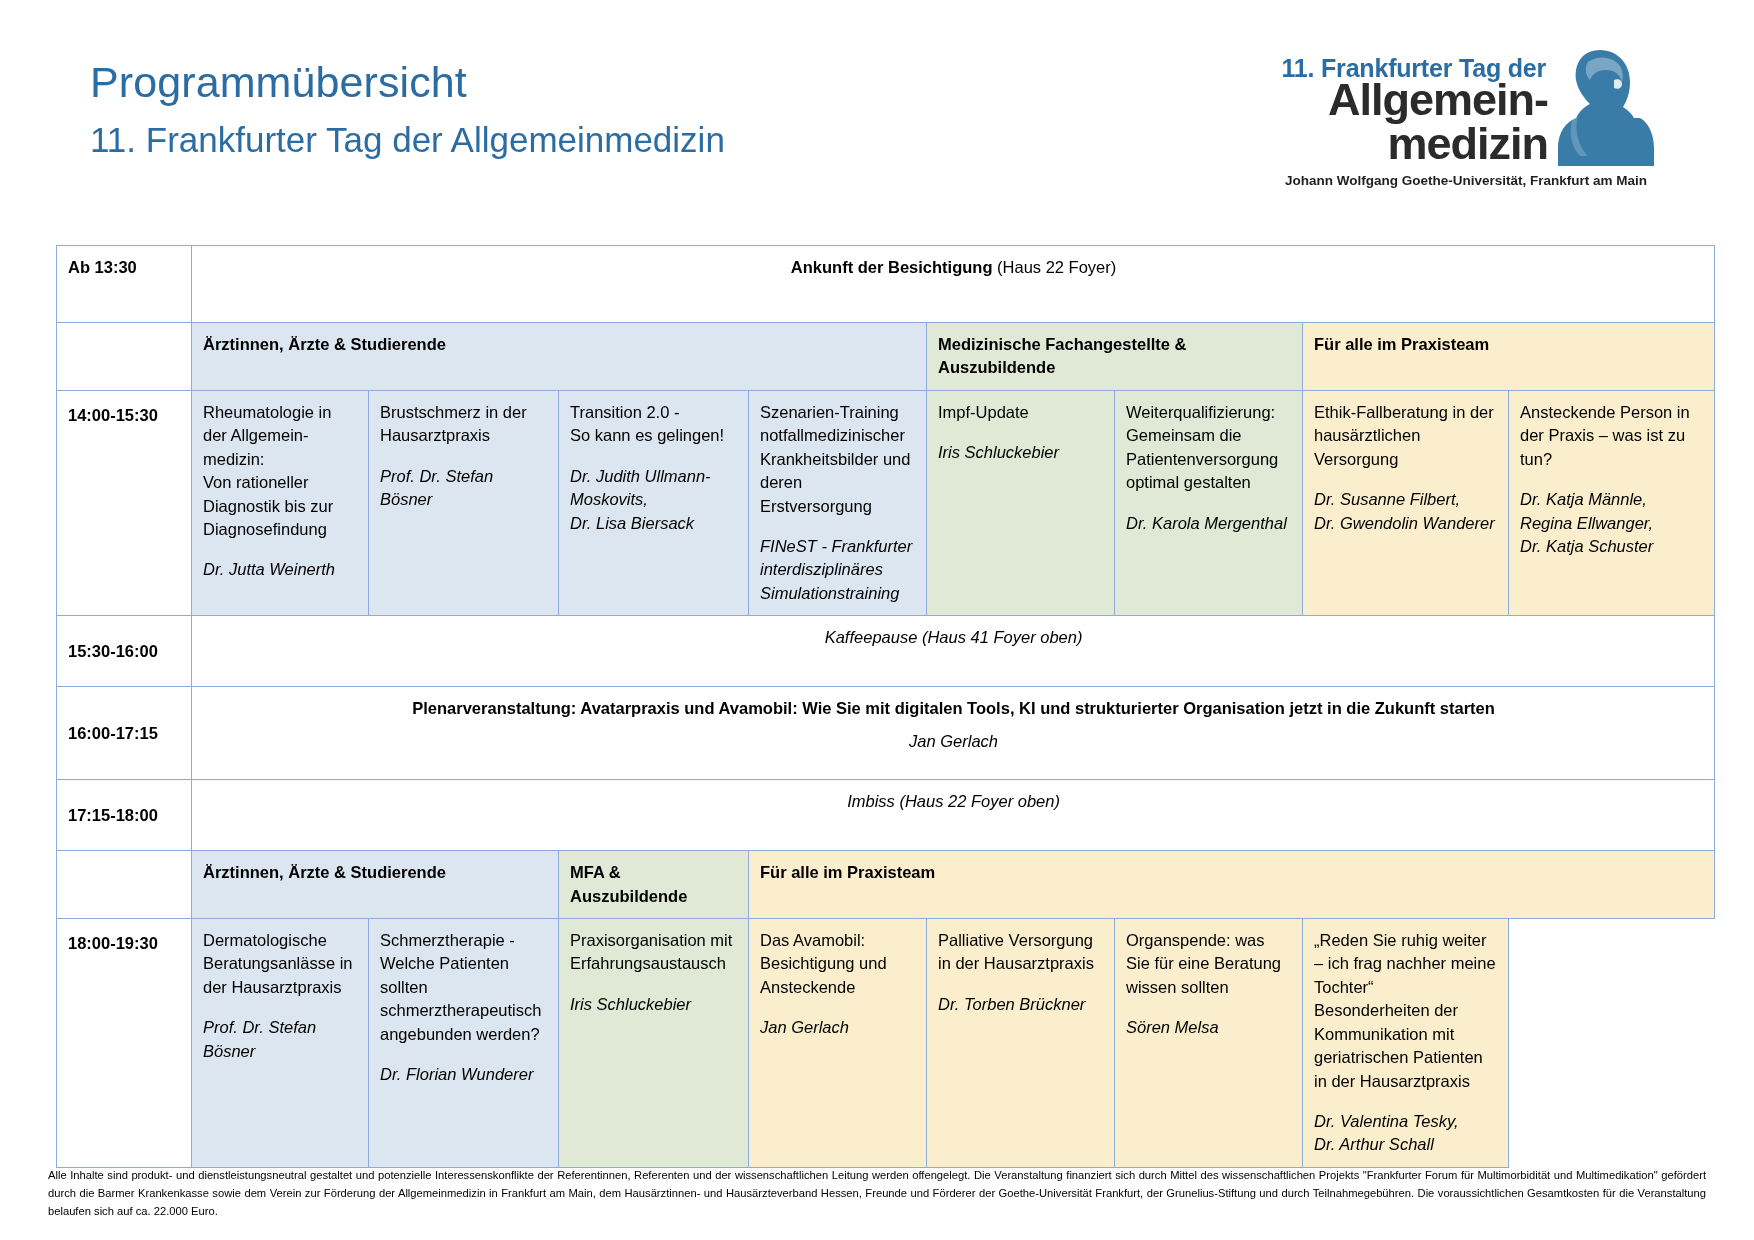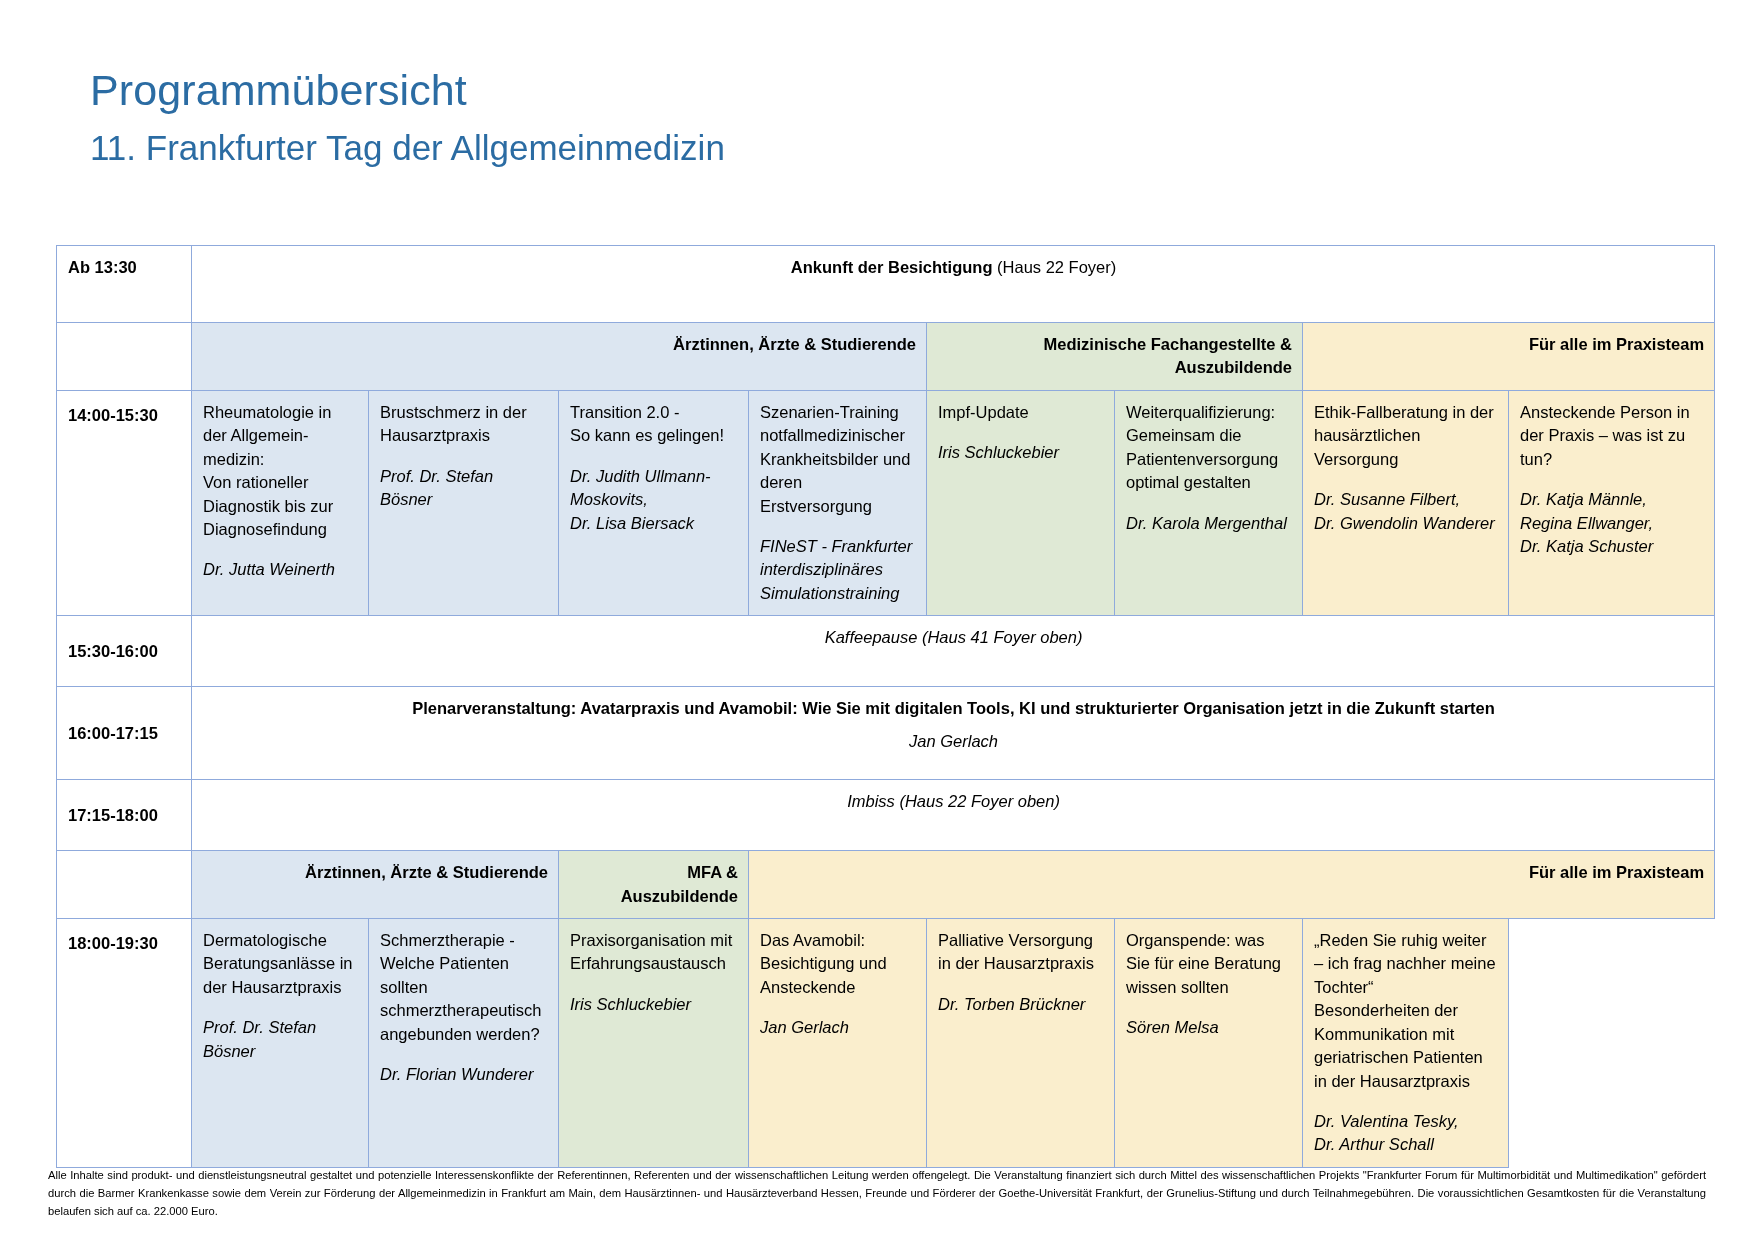--- a/index.html
+++ b/index.html
@@ -14,21 +14,20 @@
     color: #000000;
     overflow: hidden;
     position: relative;
   }
 
   
   .page-header {
     position: relative;
     height: 200px;
     padding: 10px;
-    margin-top: 8px;
   }
   .title-block {
     position: absolute;
     left: 90px;
     top: 58px;
   }
   .main-title {
     font-size: 43px;
     font-weight: 400;
     color: #2b6ca3;
@@ -144,21 +143,21 @@
   td.banner {
     text-align: center;
     vertical-align: middle;
     font-size: 16.5px;
   }
   td.banner .strong { font-weight: bold; }
   td.banner .ital { font-style: italic; }
 
   
   td.grouphead {
-    text-align: right;
+    text-align: left;
     vertical-align: middle;
     font-weight: bold;
     font-size: 16.5px;
     padding: 13px 6px;
   }
 
   
   .c-blue   { background: #dce6f1 !important; }
   .c-green  { background: #dfe9d5 !important; }
   .c-yellow { background: #faeecd !important; }
@@ -185,20 +184,32 @@
 </head>
 <body>
 
 <div class="page-header">
 
   <div class="title-block">
     <div class="main-title">Programmübersicht</div>
     <div class="sub-title">11. Frankfurter Tag der Allgemeinmedizin</div>
   </div>
 
+  <div class="logo-box">
+    <div class="logo-line1">11. Frankfurter Tag der</div>
+    <div class="logo-line2">Allgemein-</div>
+    <div class="logo-line3">medizin</div>
+    <div class="logo-line4">Johann Wolfgang Goethe-Universität, Frankfurt am Main</div>
+    <svg class="logo-portrait" viewBox="0 0 112 122">
+      <path d="M56 6 C74 6 86 20 86 38 C86 48 83 57 79 63 C84 66 88 70 90 74 L96 74 C104 78 110 90 110 104 L110 122 L14 122 L14 104 C14 88 22 78 32 74 C36 66 42 62 46 60 C40 54 34 46 32 36 C30 20 38 6 56 6 Z" fill="#3a7ca8"></path>
+      <path d="M44 18 C52 12 64 12 72 18 C78 22 80 30 78 38 C76 30 70 26 62 26 C54 26 48 30 46 36 C42 32 40 24 44 18 Z" fill="#ffffff" opacity="0.32"></path>
+      <path d="M70 36 C74 34 78 36 78 40 C78 44 74 46 70 44 Z" fill="#ffffff" opacity="0.85"></path>
+      <path d="M34 70 C30 86 34 102 44 112 L36 112 C26 102 24 84 30 70 Z" fill="#ffffff" opacity="0.2"></path>
+    </svg>
+  </div>
 </div>
 
 <div class="schedule-wrap">
 <table class="schedule">
   <colgroup>
     <col style="width:135px">
     <col style="width:177px">
         <col style="width:190px">
         <col style="width:190px">
         <col style="width:178px">

